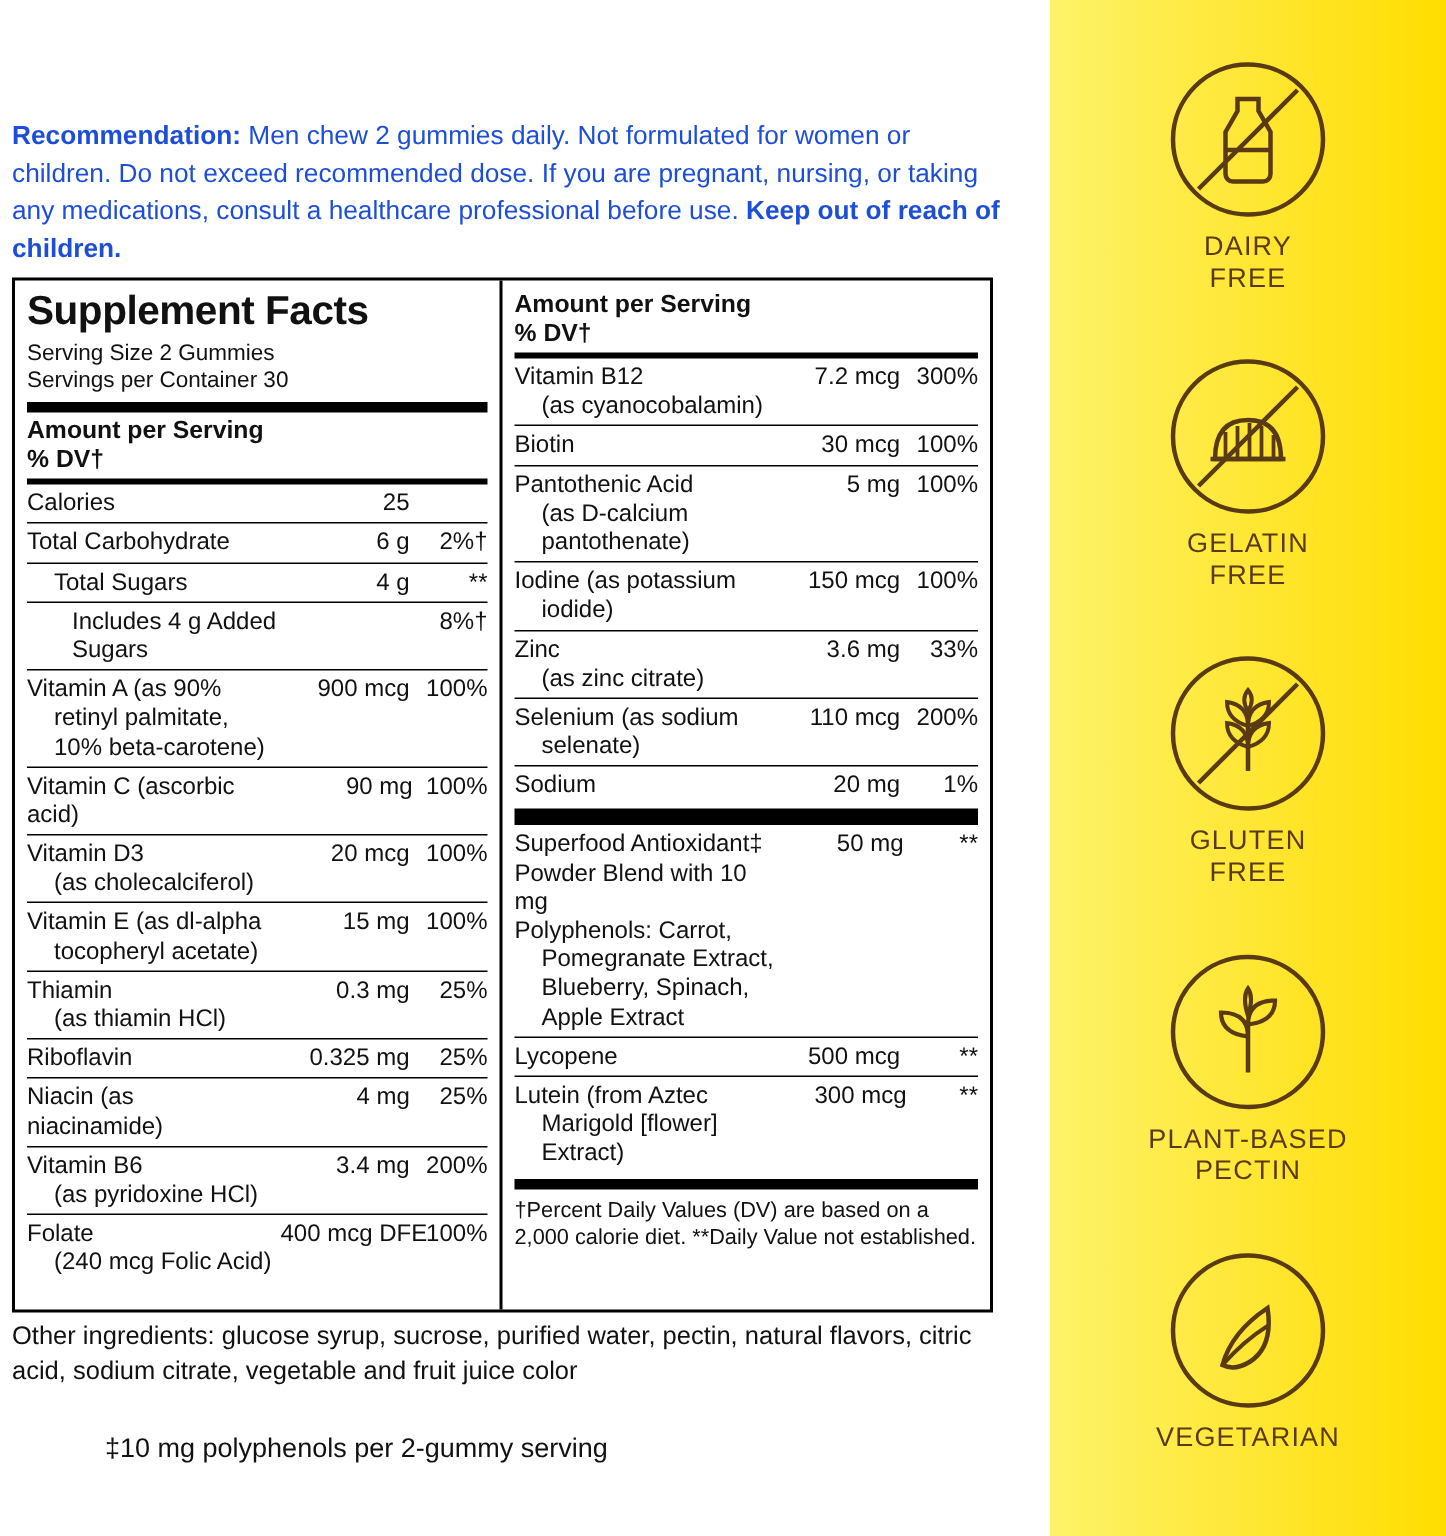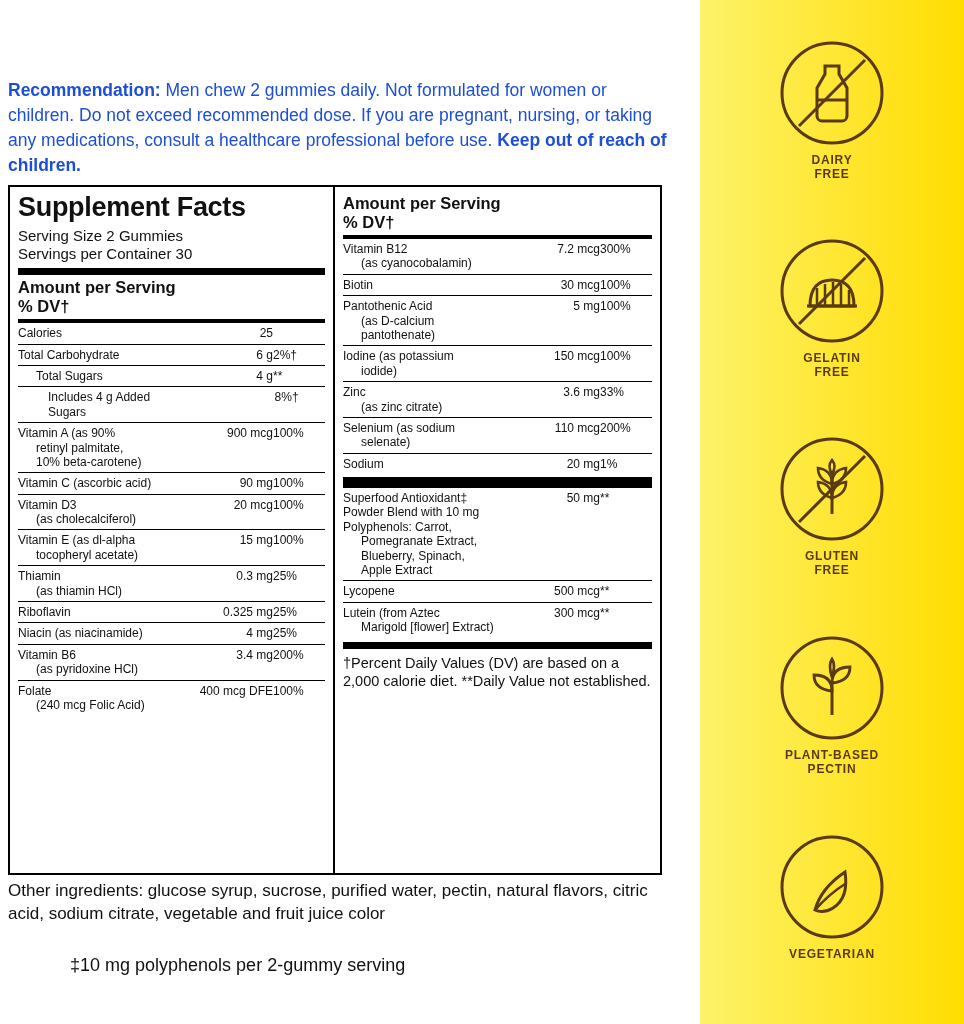--- a/index.html
+++ b/index.html
@@ -81,27 +81,27 @@
     justify-content: space-between;
     font-size: 16.5px;
     font-weight: bold;
     padding: 3px 0 3px 0;
     flex-direction: column;
   }
 
   .nut {
     display: flex;
     align-items: flex-start;
-    font-size: 12px;
+    font-size: 16px;
     padding: 3px 0 3px 0;
     line-height: 1.2;
   }
   .nut .name { flex: 1 1 auto; padding-right: 4px; }
   .nut .amt  { width: 86px; text-align: right; white-space: nowrap; }
-  .nut .dv   { width: 52px; text-align: left; white-space: nowrap; }
+  .nut .dv   { width: 52px; text-align: right; white-space: nowrap; }
   .nut.indent .name { padding-left: 18px; }
   .nut.indent2 .name { padding-left: 30px; }
   .sub { display: block; padding-left: 18px; }
 
   .footnote {
     font-size: 14.5px;
     line-height: 1.25;
     padding-top: 5px;
   }
 
@@ -133,22 +133,22 @@
     text-align: center;
   }
   .badge .circle-wrap {
     width: 110px; height: 110px;
     margin: 0 auto;
     position: relative;
   }
   .badge svg { display: block; }
   .badge .cap {
     margin-top: 6px;
-    font-size: 12px;
-    font-weight: bold;
+    font-size: 18px;
+    font-weight: normal;
     letter-spacing: 0.8px;
     color: #5a3a12;
     line-height: 1.15;
   }
 </style>
 </head>
 <body>
 
 <div id="page">
 

